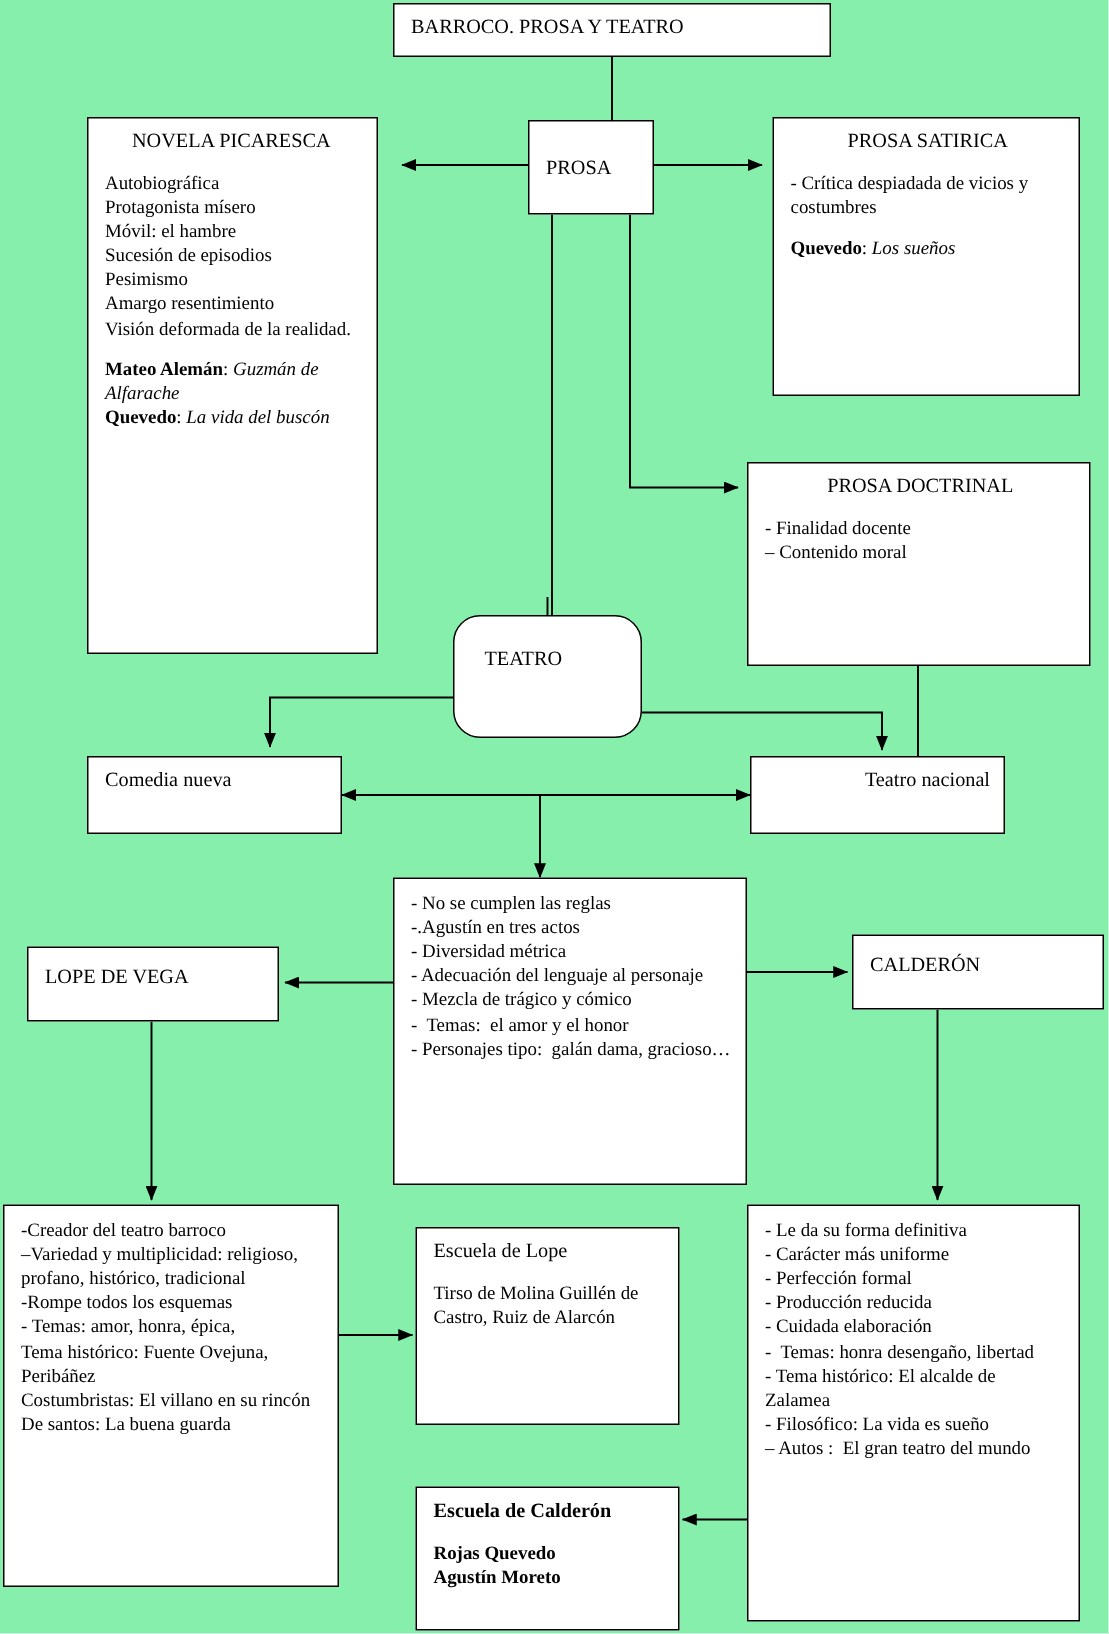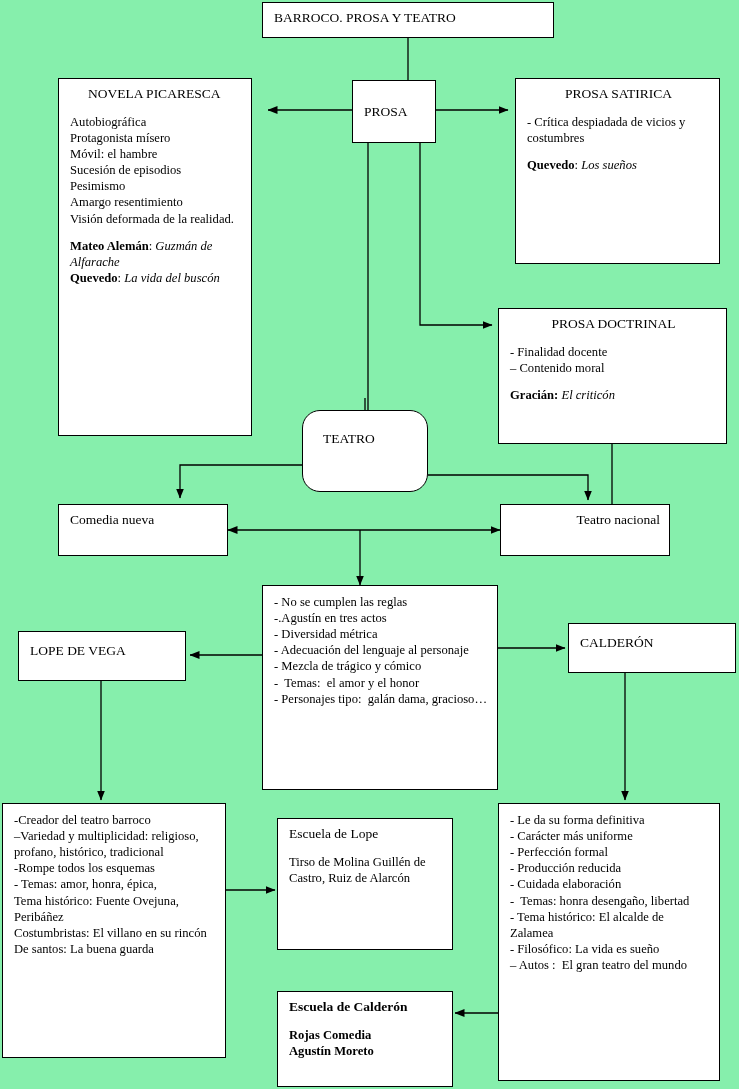--- a/index.html
+++ b/index.html
@@ -137,23 +137,20 @@
   </div>
 
   <div class="node pad" style="left:498px; top:308px; width:229px; height:136px;">
     <span class="title center">PROSA DOCTRINAL</span>
     <span class="gap"></span>
     <span class="body">
       <span class="ln">- Finalidad docente</span>
       <span class="ln">– Contenido moral</span>
     </span>
     <span class="gap"></span>
-    <span class="body">
-      <span class="ln"><b>Gracián:</b><span> </span><i>El criticón</i></span>
-    </span>
   </div>
 
   <div class="node pad" style="left:302px; top:410px; width:126px; height:82px; padding-top:20px; padding-left:20px;border-radius:18px;">
     <span class="title">TEATRO</span>
   </div>
 
   <div class="node pad" style="left:58px; top:504px; width:170px; height:52px;">
     <span class="title">Comedia nueva</span>
   </div>
 
@@ -212,18 +209,18 @@
     <span class="gap"></span>
     <span class="body">
       <span class="ln">Tirso de Molina Guillén de Castro, Ruiz de Alarcón</span>
     </span>
   </div>
 
   <div class="node pad" style="left:277px; top:991px; width:176px; height:96px;font-weight:bold;">
     <span class="title">Escuela de Calderón</span>
     <span class="gap"></span>
     <span class="body">
-      <span class="ln">Rojas Comedia</span>
+      <span class="ln">Rojas Quevedo</span>
       <span class="ln">Agustín Moreto</span>
     </span>
   </div>
 
 </div>
 
 </body></html>

